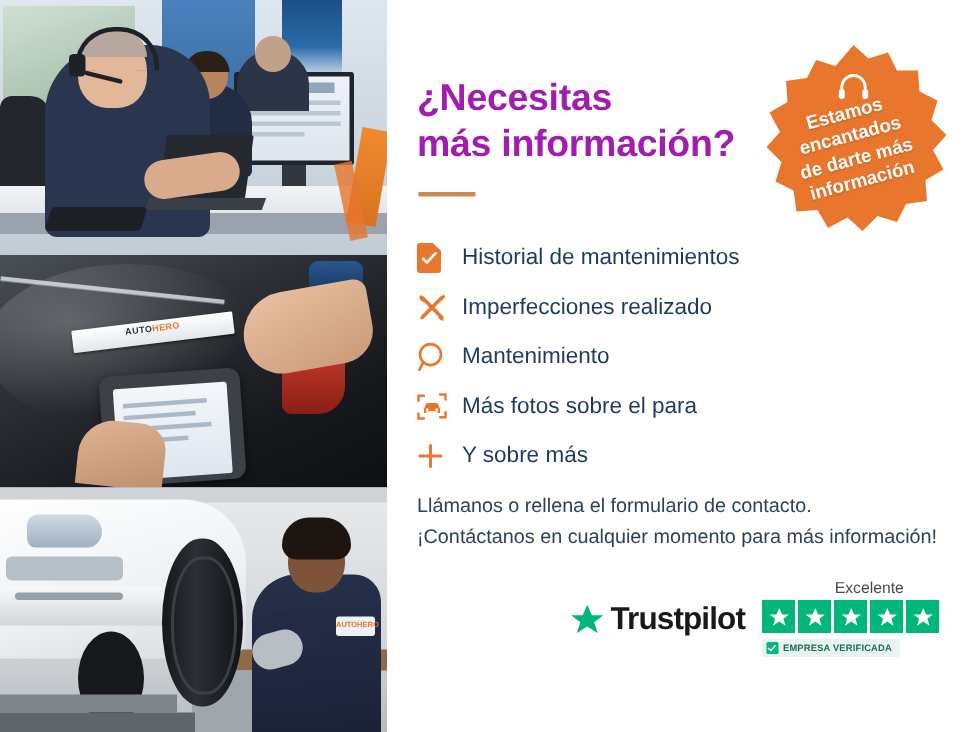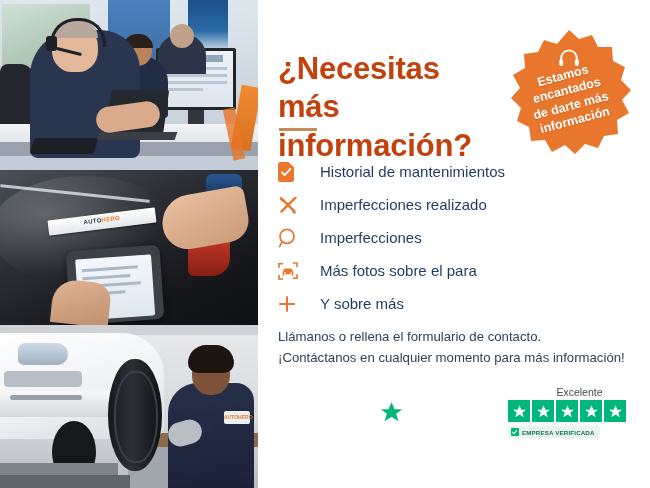--- a/index.html
+++ b/index.html
@@ -348,22 +348,22 @@
     width: 392px;
     height: 488px;
     background: #ffffff;
   }
 
   .headline {
     position: absolute;
     left: 20px;
     top: 50px;
     width: 230px;
-    color: #c2410c;
-    font-size: 31px;
+    color: #a21caf;
+    font-size: 25px;
     font-weight: bold;
     line-height: 1.24;
     letter-spacing: -0.2px;
   }
   .headline-rule {
     position: absolute;
     left: 21px;
     top: 128px;
     width: 38px;
     height: 3px;
@@ -423,21 +423,20 @@
     min-width: 30px;
     height: 22px;
     display: flex;
     align-items: center;
     justify-content: flex-start;
   }
   .feature-label {
     color: #1d3a5f;
     font-size: 15px;
     line-height: 1;
-    margin-left: 12px;
   }
 
   
   .para {
     position: absolute;
     left: 20px;
     top: 326px;
     width: 356px;
     color: #2d4257;
     font-size: 13.2px;
@@ -675,21 +674,21 @@
         <span class="feature-label">Imperfecciones realizado</span>
       </div>
 
       <div class="feature-row">
         <span class="feature-icon">
           <svg width="19" height="20" viewBox="0 0 19 20">
             <circle cx="9" cy="8.4" r="7" fill="none" stroke="#e8762c" stroke-width="1.7"></circle>
             <line x1="4.2" y1="13.6" x2="1.6" y2="18.6" stroke="#e8762c" stroke-width="1.7" stroke-linecap="round"></line>
           </svg>
         </span>
-        <span class="feature-label">Imperfecciones</span>
+        <span class="feature-label">Mantenimiento</span>
       </div>
 
       <div class="feature-row">
         <span class="feature-icon">
           <svg width="20" height="18" viewBox="0 0 20 18">
             <g fill="none" stroke="#e8762c" stroke-width="1.6" stroke-linecap="round">
               <path d="M1 5.2 V1.8 H4.6"></path>
               <path d="M15.4 1 H19 V4.4"></path>
               <path d="M19 12.8 V16.2 H15.4"></path>
               <path d="M4.6 17 H1 V13.6"></path>
@@ -719,20 +718,21 @@
     <div class="para">
       <div>Llámanos o rellena el formulario de contacto.</div>
       <div>¡Contáctanos en cualquier momento para más información!</div>
     </div>
 
     <div class="tp">
       <div class="tp-logo">
         <svg class="tp-logo-star" viewBox="0 0 24 24">
           <polygon fill="#00b67a" points="12,1.2 15.2,8.6 23.2,8.6 16.8,13.4 19.3,21 12,16.4 4.7,21 7.2,13.4 0.8,8.6 8.8,8.6"></polygon>
         </svg>
+        <span class="tp-logo-text">Trustpilot</span>
       </div>
 
       <div class="tp-rating">
         <div class="tp-excelente">Excelente</div>
         <div class="tp-stars">
           <span class="tp-star-box">
             <svg width="15" height="15" viewBox="0 0 24 24">
                 <polygon fill="#ffffff" points="12,2 15,9 22.4,9 16.4,13.6 18.7,21 12,16.6 5.3,21 7.6,13.6 1.6,9 9,9"></polygon>
               </svg>
           </span>

